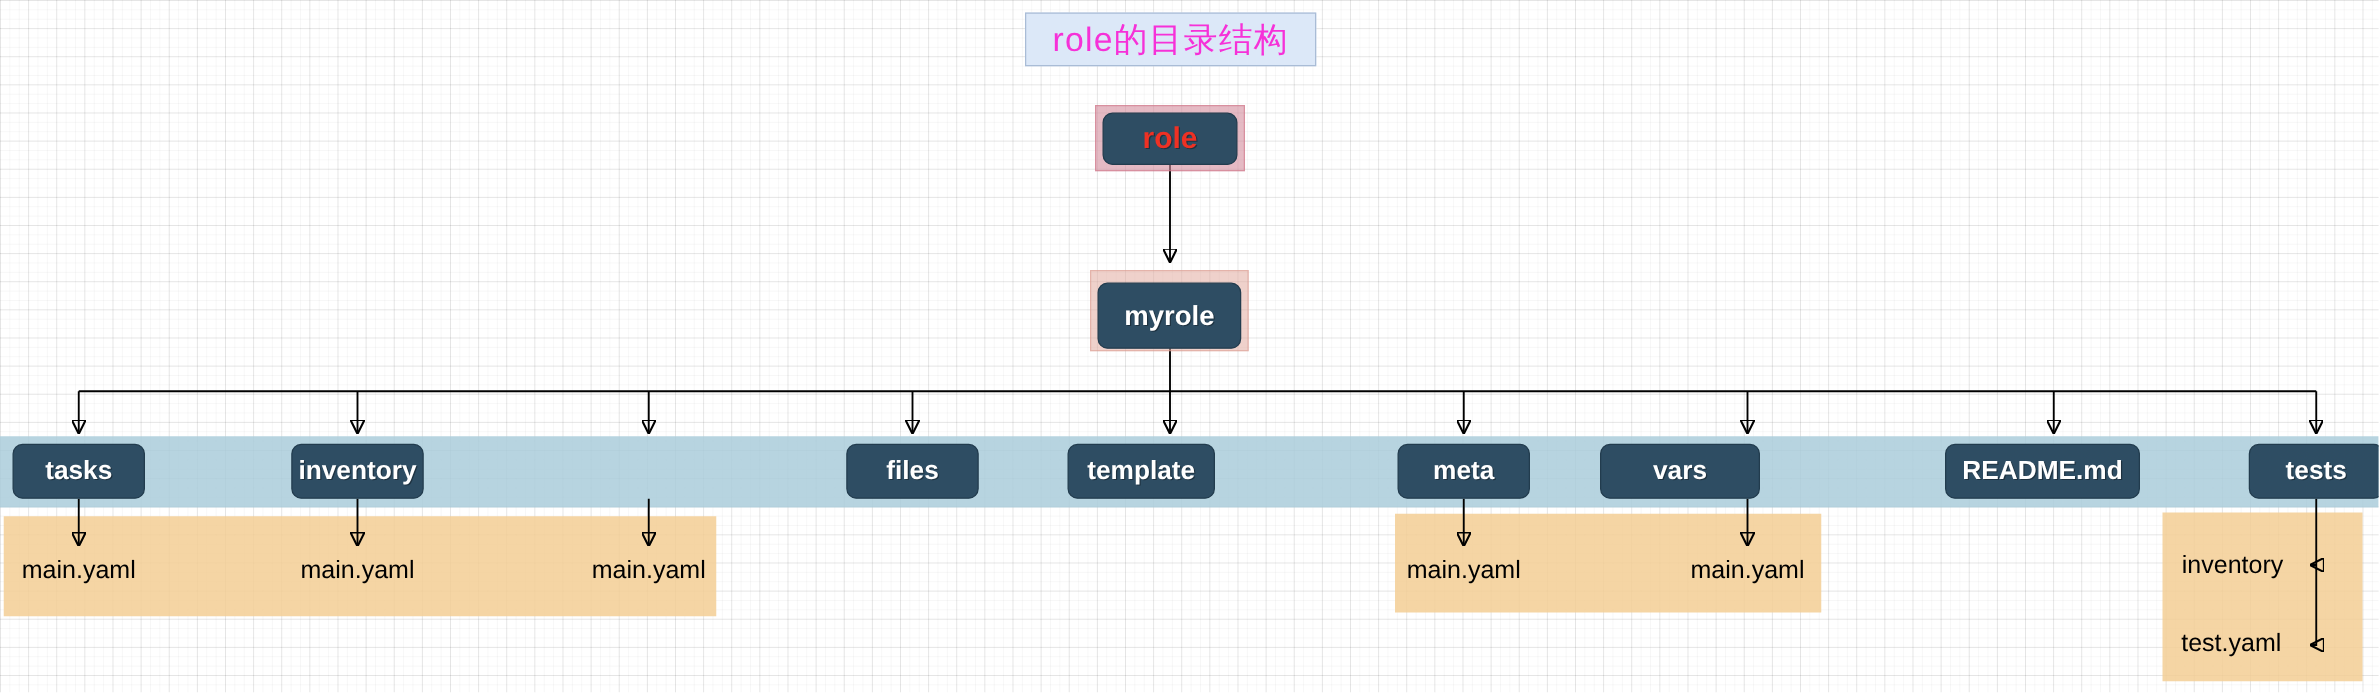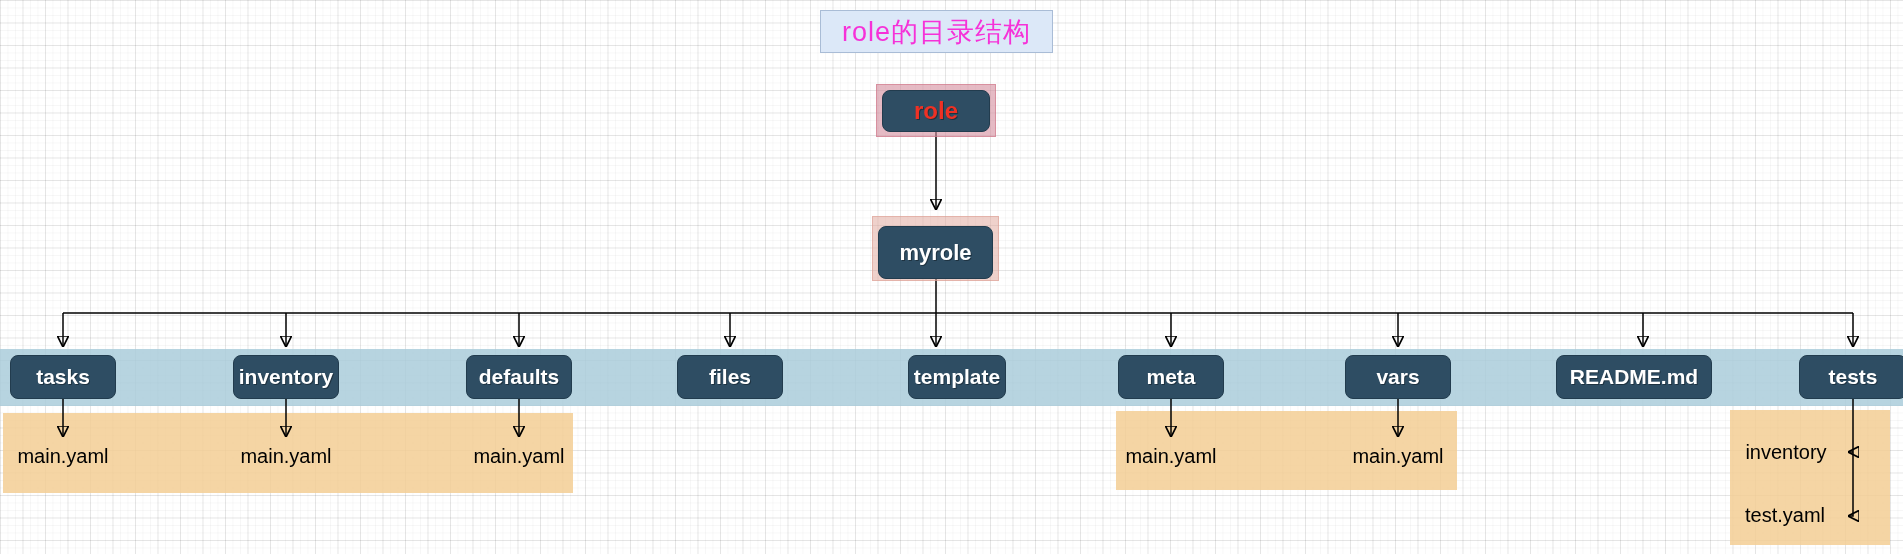--- a/index.html
+++ b/index.html
@@ -93,25 +93,24 @@
   <div class="title-box">role的目录结构</div>
 
   <div class="pad pad-role"></div>
   <div class="node node-root">role</div>
 
   <div class="pad pad-myrole"></div>
   <div class="node node-myrole">myrole</div>
 
   <div class="node node-child" style="left:10px;width:106px">tasks</div>
   <div class="node node-child" style="left:233px;width:106px">inventory</div>
-  <div class="node node-child" style="left:466px;width:106px">defaults</div>
   <div class="node node-child" style="left:677px;width:106px">files</div>
-  <div class="node node-child" style="left:908px;width:98px">template</div>
+  <div class="node node-child" style="left:854px;width:118px">template</div>
   <div class="node node-child" style="left:1118px;width:106px">meta</div>
-  <div class="node node-child" style="left:1345px;width:106px">vars</div>
+  <div class="node node-child" style="left:1280px;width:128px">vars</div>
   <div class="node node-child" style="left:1556px;width:156px">README.md</div>
   <div class="node node-child" style="left:1799px;width:108px">tests</div>
 
   <div class="leaf" style="left:3px;top:444px">main.yaml</div>
   <div class="leaf" style="left:226px;top:444px">main.yaml</div>
   <div class="leaf" style="left:459px;top:444px">main.yaml</div>
   <div class="leaf" style="left:1111px;top:444px">main.yaml</div>
   <div class="leaf" style="left:1338px;top:444px">main.yaml</div>
   <div class="leaf" style="left:1726px;top:440px">inventory</div>
   <div class="leaf" style="left:1725px;top:503px">test.yaml</div>

